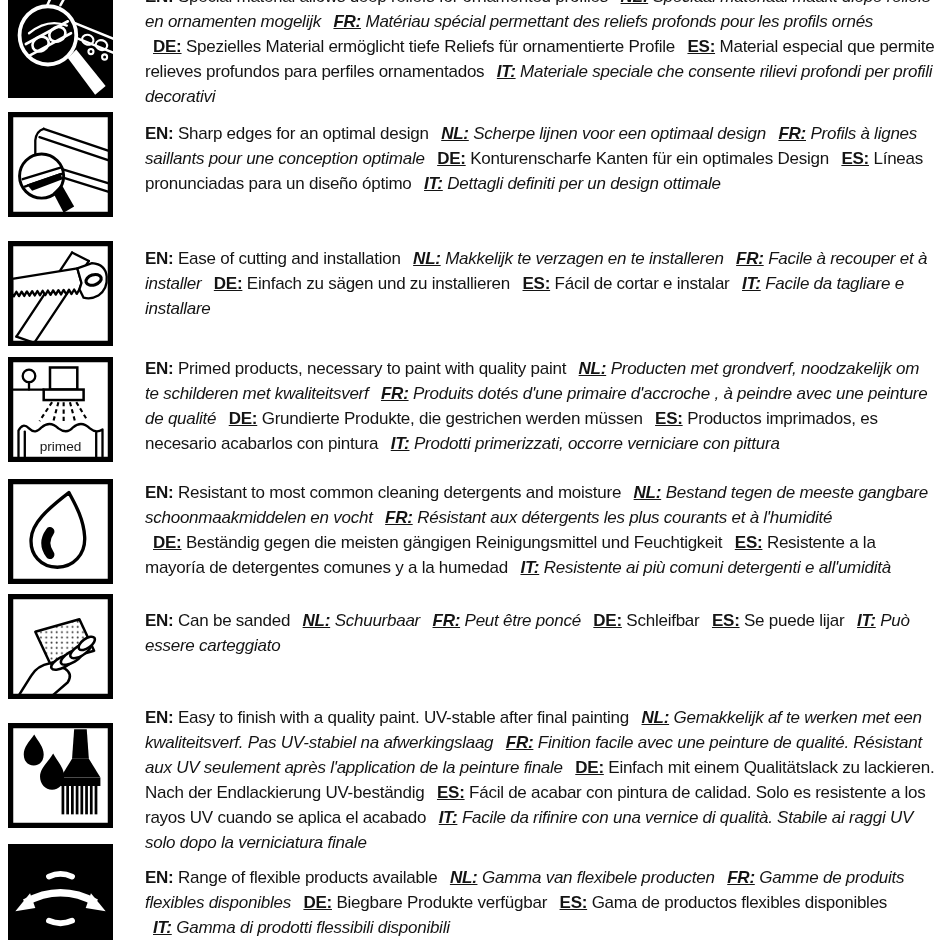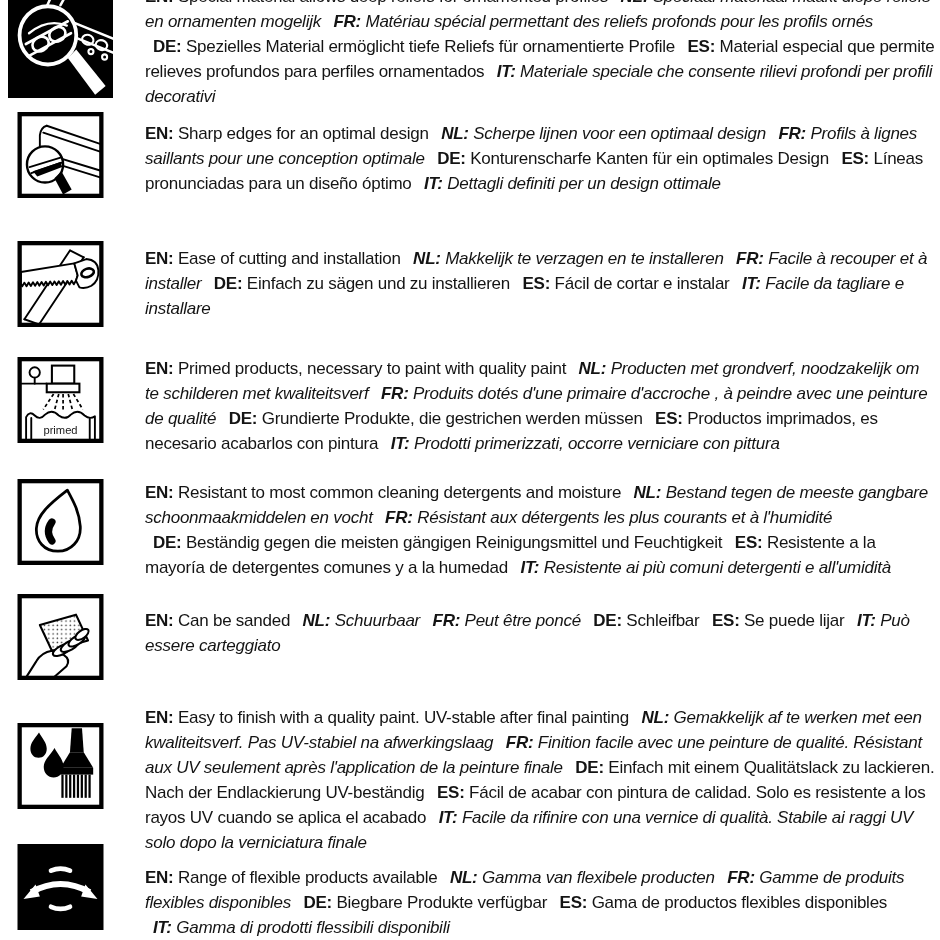--- a/index.html
+++ b/index.html
@@ -1,28 +1,28 @@
 <!DOCTYPE html>
 <html><head>
 <meta charset="utf-8">
 <style>
   html,body{margin:0;padding:0;background:#fff;}
   .page{
     position:relative;width:940px;height:940px;overflow:hidden;background:#ffffff;
     font-family:"Liberation Sans",sans-serif;color:#141414;
   }
-  .icon{position:absolute;left:8px;width:105px;height:86px;}
+  .icon{position:absolute;left:8px;width:105px;height:105px;}
   .icon svg{display:block;width:100%;height:100%;}
   .txtblock{
     position:absolute;left:145px;width:792px;
     font-size:17px;line-height:25px;letter-spacing:-0.25px;
   }
   .lab{font-weight:700;}
   .it{font-style:italic;}
-  .gap{margin-left:8px;}
+  .gap{margin-left:8px;text-decoration:underline;}
   .k{stroke:#000;fill:none;stroke-width:2.2;stroke-linecap:round;stroke-linejoin:round;}
   .kw{stroke:#fff;fill:none;stroke-linecap:round;stroke-linejoin:round;}
 </style>
 </head>
 <body>
 
 <div class="page">
 
   <div class="icon" style="top:-10px;height:108px">
     <svg viewBox="0 0 100 100" preserveAspectRatio="none">

